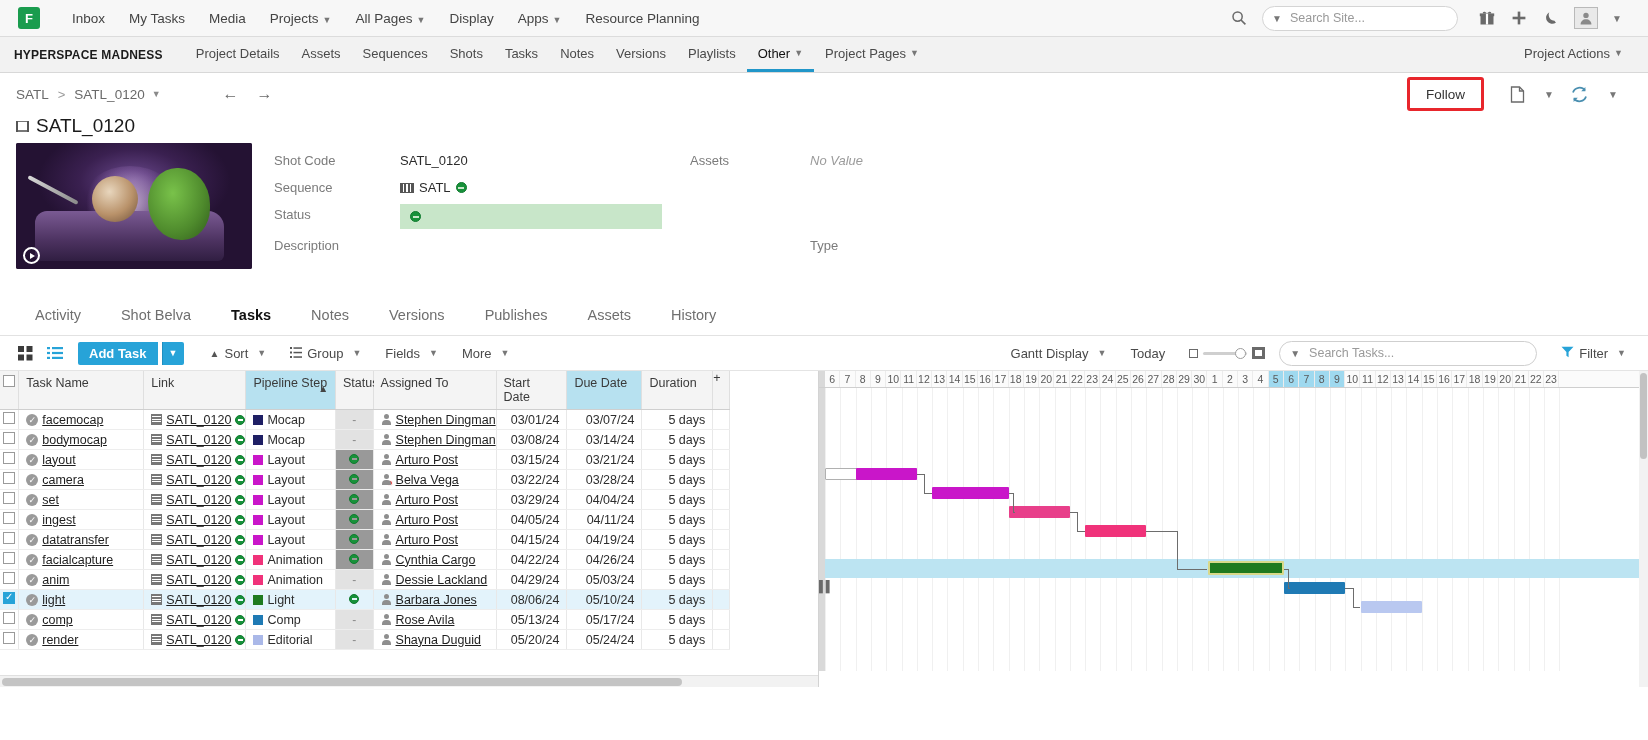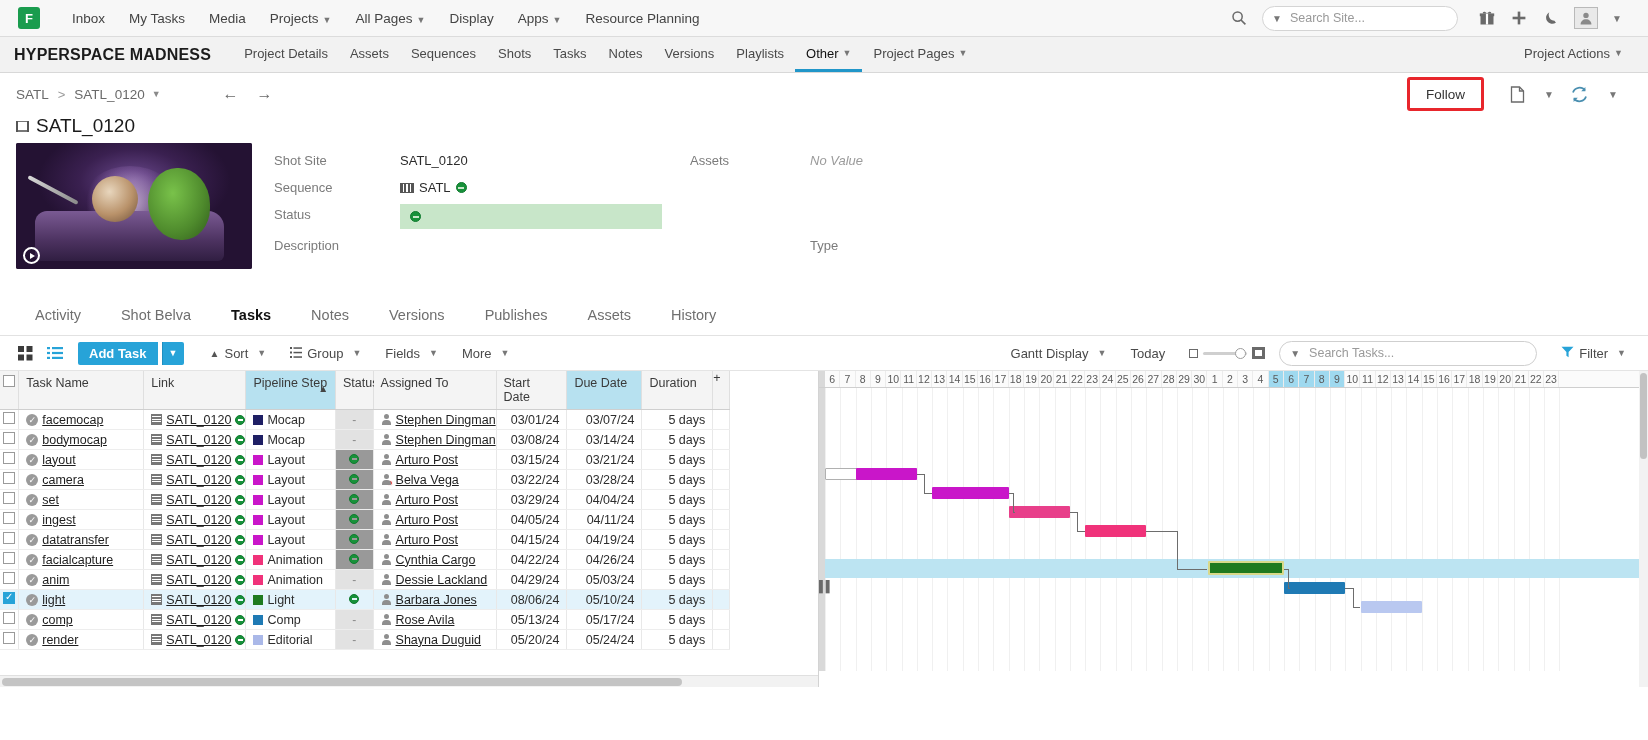--- a/index.html
+++ b/index.html
@@ -86,21 +86,21 @@
   .projbar {
     height: 36px;
     background: #f2f2f2;
     border-bottom: 1px solid #d8d8d8;
     display: flex;
     align-items: stretch;
     padding: 0 14px;
     position: relative;
   }
   .proj-title {
-    font-size: 16px;
+    font-size: 12px;
     font-weight: bold;
     color: #1c1c1c;
     letter-spacing: .2px;
     display: flex; align-items: center;
     padding-right: 22px;
     white-space: nowrap;
   }
   .pb-item {
     font-size: 13px;
     color: #4a4a4a;
@@ -685,21 +685,21 @@
     <div class="glow1"></div>
     <div class="pod"></div>
     <div class="char-green"></div>
     <div class="char-head"></div>
     <div class="rod"></div>
     <div class="play"></div>
   </div>
 
   <div class="fields">
 
-    <div class="fld-lbl">Shot Site</div>
+    <div class="fld-lbl">Shot Code</div>
     <div class="fld-val">SATL_0120</div>
     <div class="fld-lbl">Assets</div>
     <div class="fld-val novalue">No Value</div>
 
     <div class="fld-lbl">Sequence</div>
     <div class="fld-val">
       <span class="seq-ic"></span>
       <span>SATL</span>
       <span class="dot-green"></span>
     </div>

